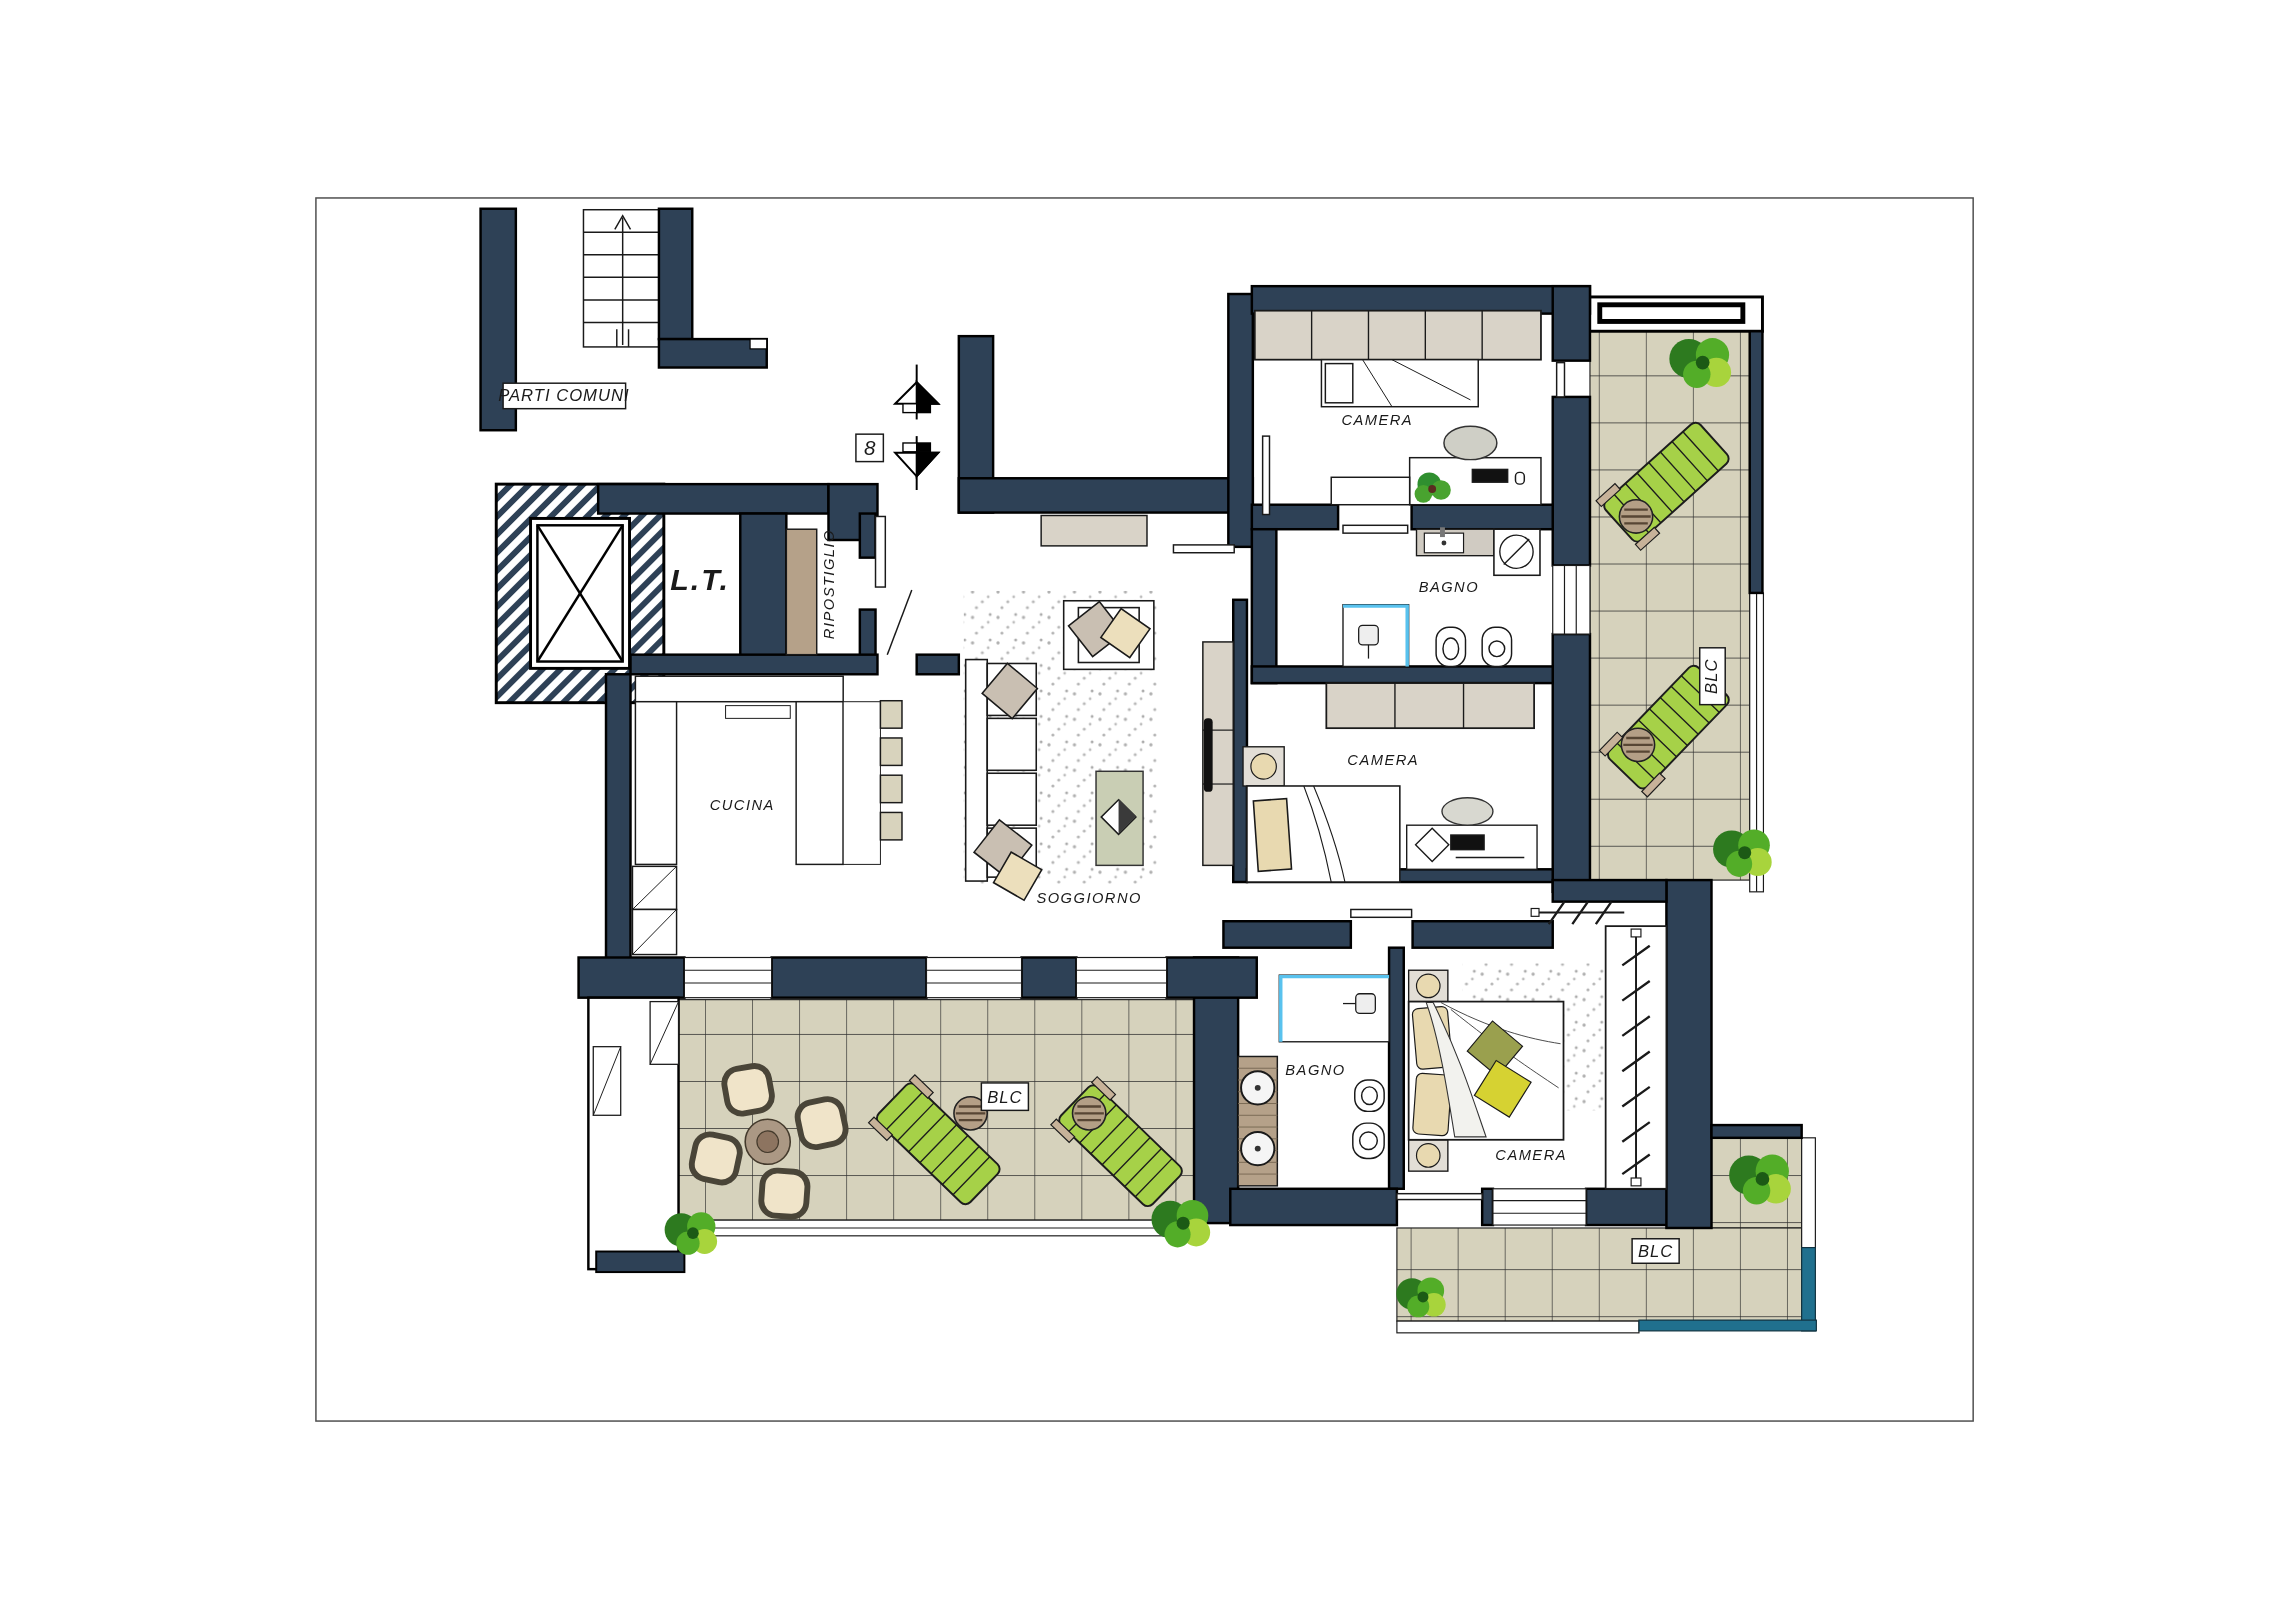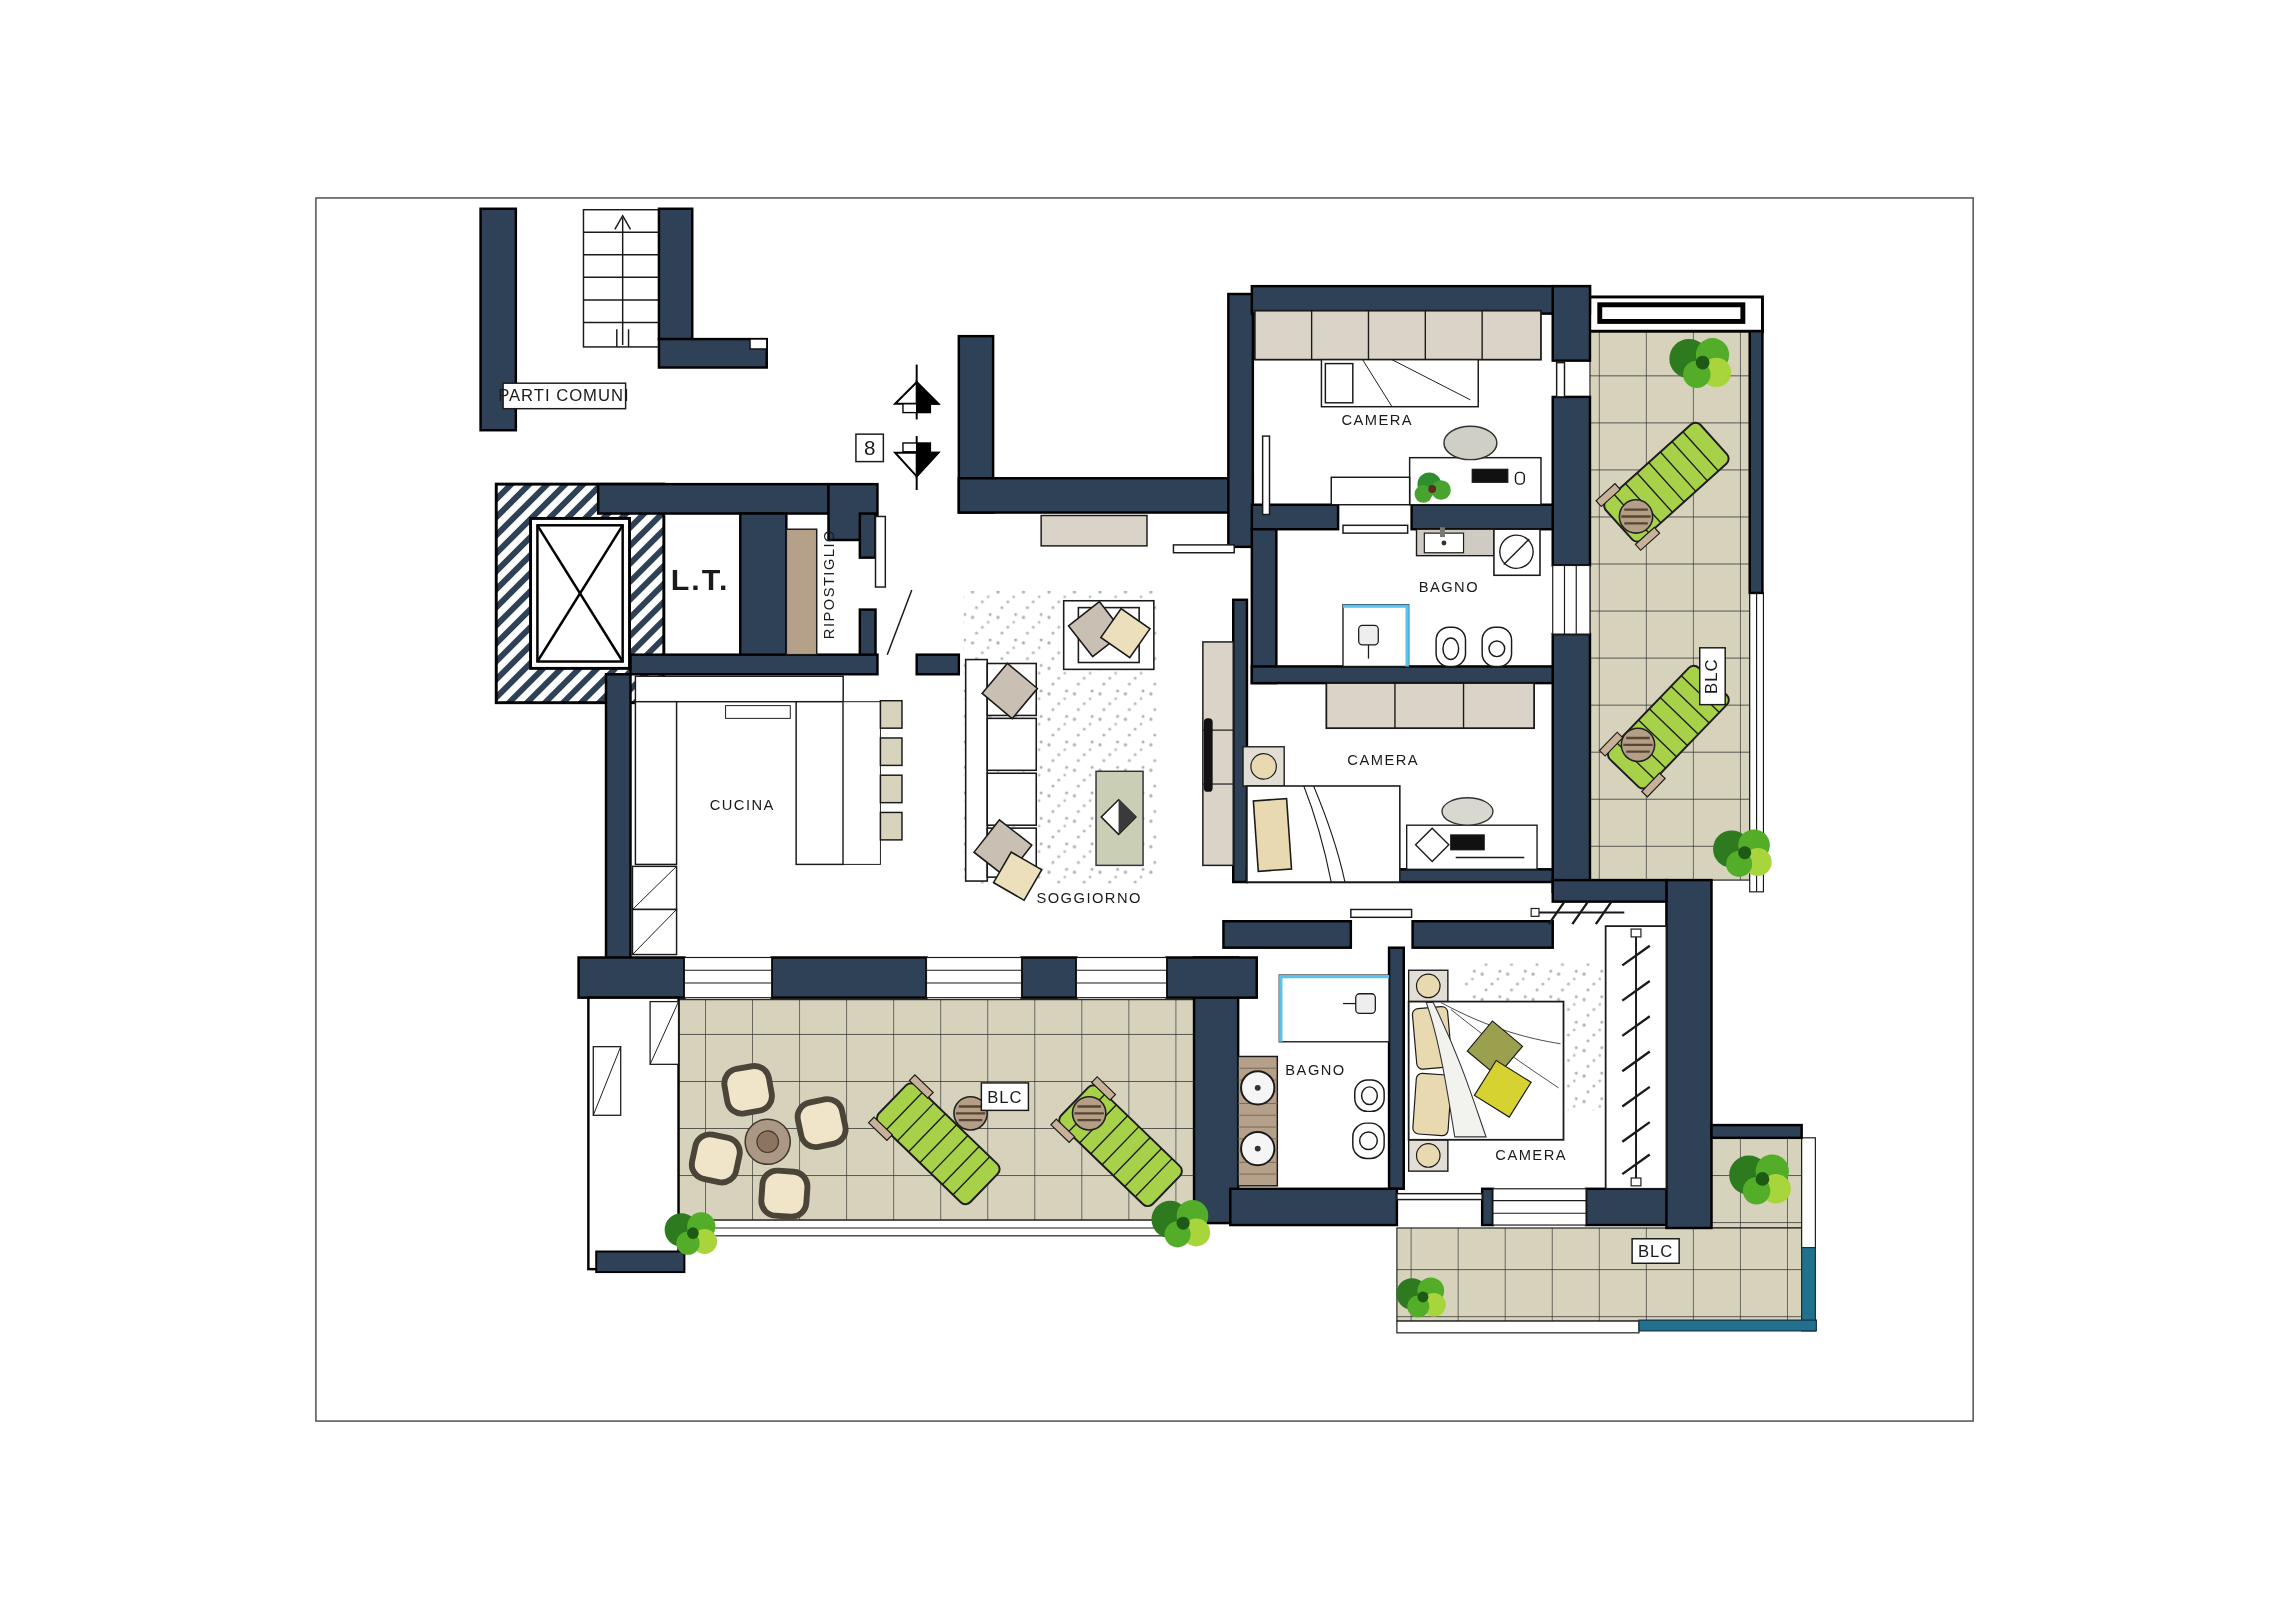--- a/index.html
+++ b/index.html
@@ -1,16 +1,16 @@
 <!DOCTYPE html>
 <html><head>
 <meta charset="utf-8">
 <style>
   html,body{margin:0;padding:0;background:#ffffff;}
-  .stage{position:relative;width:2293px;height:1500px;background:#ffffff;font-family:"Liberation Sans",sans-serif;}
+  .stage{position:relative;width:2293px;height:1500px;background:#ffffff;font-family:"Liberation Sans",sans-serif;font-style:italic;}
   svg{display:block;}
   text{font-family:"Liberation Sans",sans-serif;fill:#1a1a1a;}
   .room-label{font-size:15px;letter-spacing:1.5px;}
   .box-label{font-size:17px;letter-spacing:1px;}
   .big-label{font-size:31px;font-weight:bold;letter-spacing:2px;}
   .num-label{font-size:21px;}
 </style>
 </head>
 <body>
 

